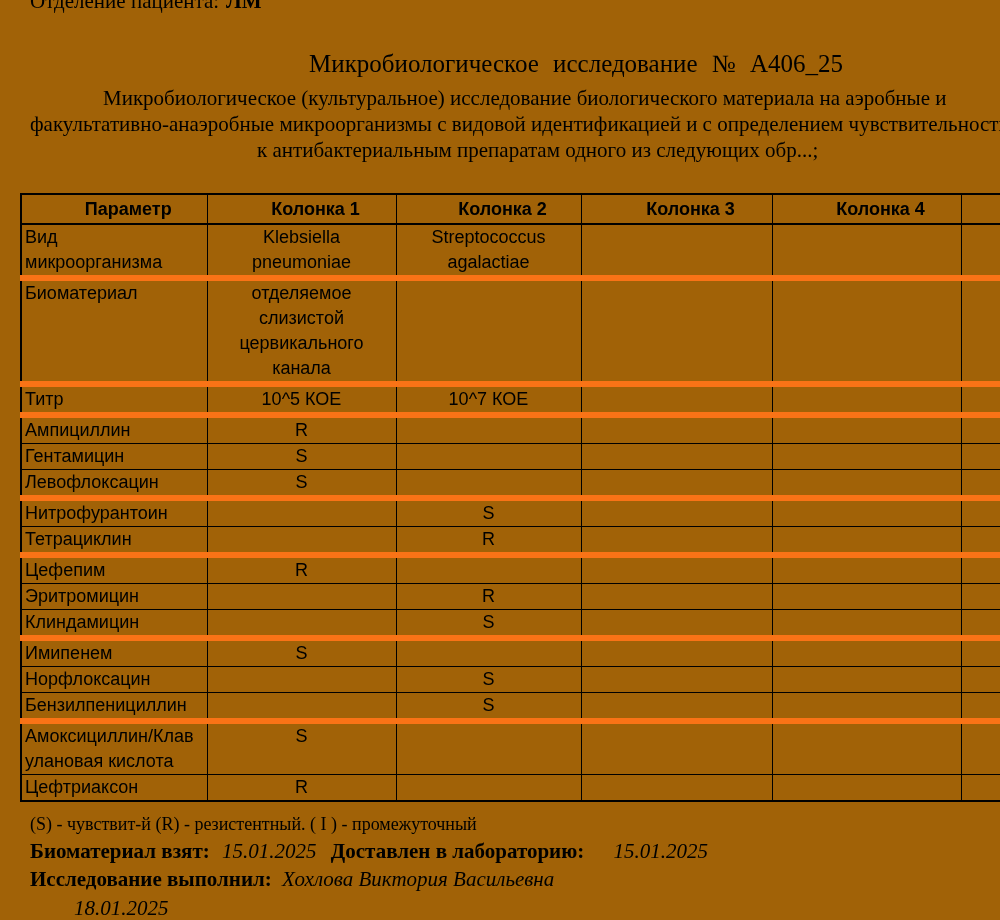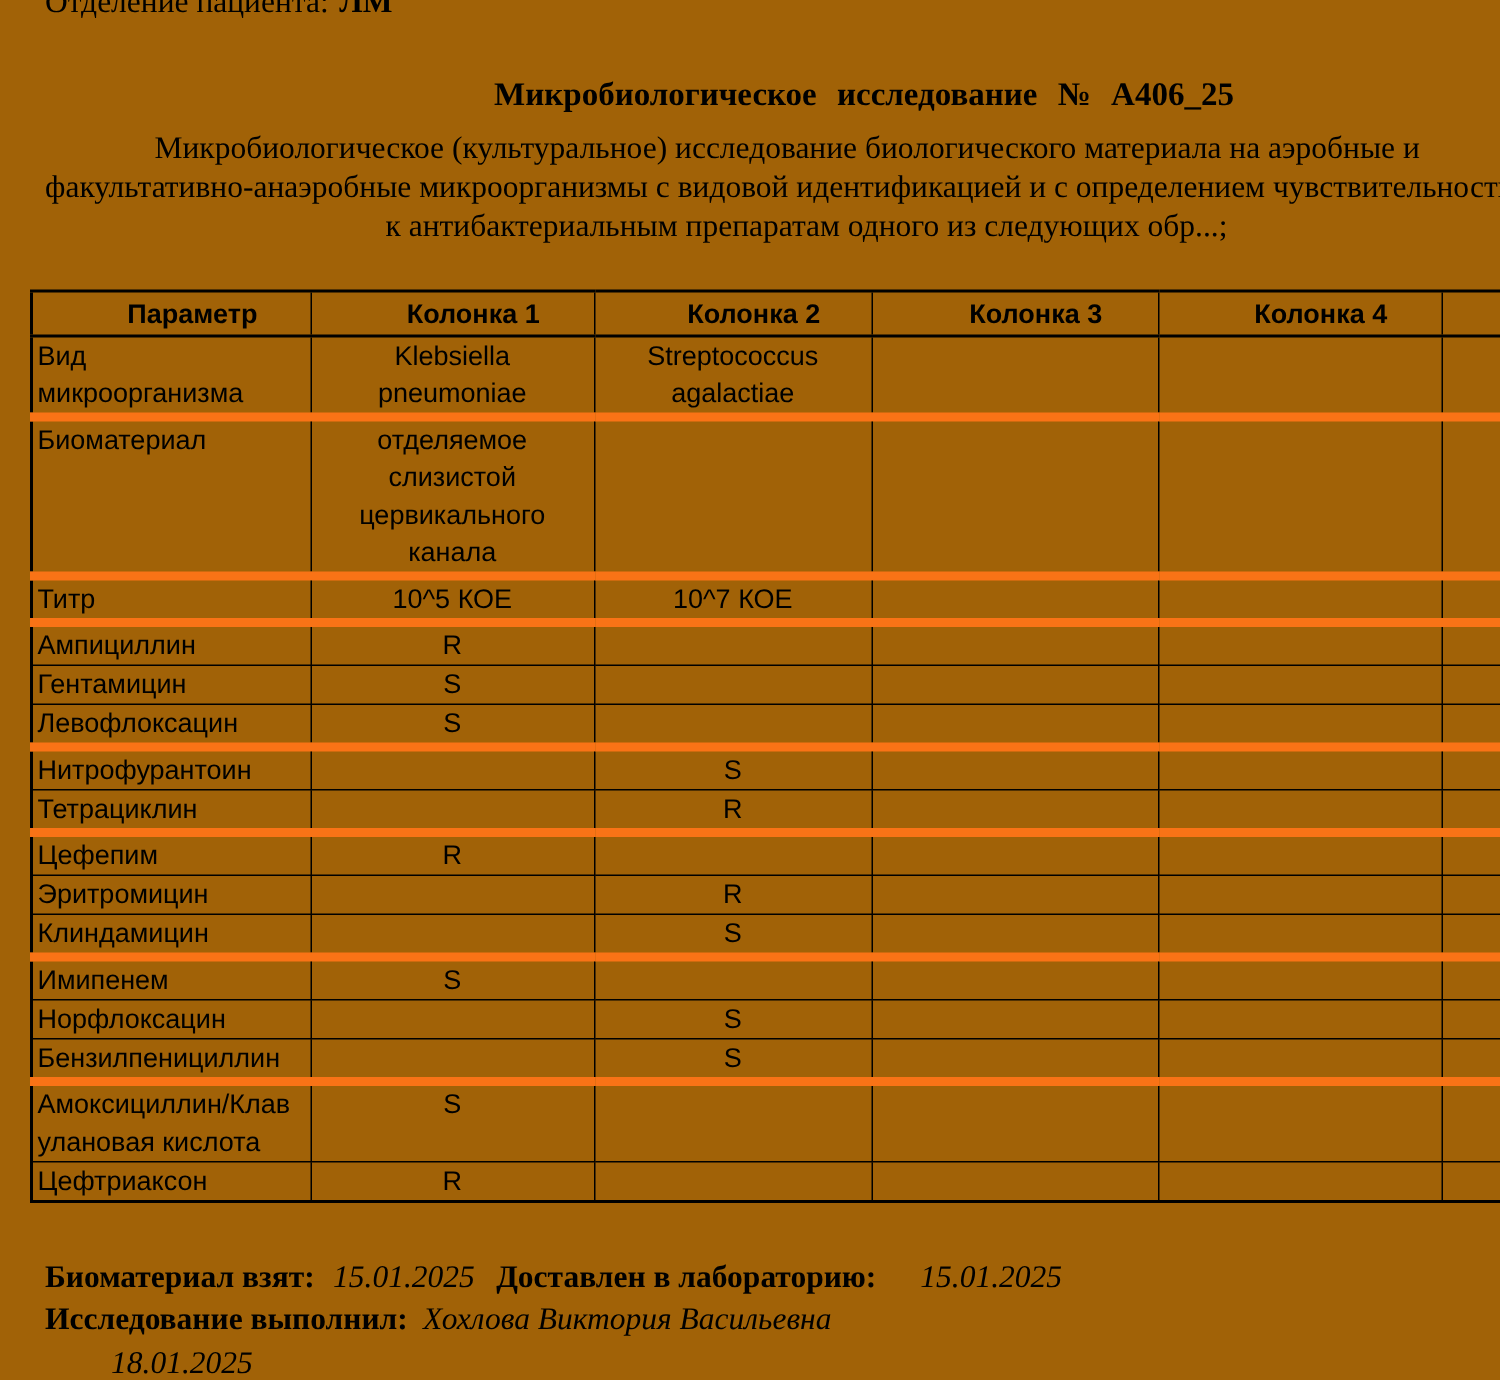--- a/index.html
+++ b/index.html
@@ -8,21 +8,21 @@
     width:1000px; height:920px; overflow:hidden; position:relative;
     font-family:"Liberation Serif", serif; color:#000;
   }
   .page { position:absolute; left:0; top:0; width:1000px; height:920px; overflow:hidden; background:#a16207; }
 
   .dept { position:absolute; top:-11px; left:30px; font-size:21px; white-space:nowrap; }
   .dept .b { font-weight:bold; margin-left:7px; }
 
   .title {
     position:absolute; top:50px; left:576px; transform:translateX(-50%);
-    font-size:22px; font-weight:bold; white-space:nowrap; word-spacing:8px;
+    font-size:25px; font-weight:normal; white-space:nowrap; word-spacing:8px;
   }
 
   .intro { position:absolute; font-size:21px; white-space:nowrap; }
   .l1 { top:86px;  left:103px; }
   .l2 { top:112px; left:30px; }
   .l3 { top:138px; left:257px;font-family:Liberation Serif, serif; }
 
   table.results {
     position:absolute; top:193px; left:20px;
     border-collapse:collapse; table-layout:fixed; width:1080px;
@@ -219,20 +219,21 @@
           <td class="param">Цефтриаксон</td>
           <td class="val">R</td>
           <td class="val"></td>
           <td class="val"></td>
           <td class="val"></td>
           <td class="val"></td>
         </tr>
       </tbody>
   </table>
 
+  <div class="legend">(S) - чувствит-й (R) - резистентный. ( I ) - промежуточный</div>
 
   <div class="meta1">
     <span class="bi">Биоматериал  взят:</span>
     <span class="i g1">15.01.2025</span>
     <span class="bi g2">Доставлен в лабораторию:</span>
     <span class="i g3">15.01.2025</span>
   </div>
 
   <div class="meta2">
     <span class="bi">Исследование выполнил:</span>

